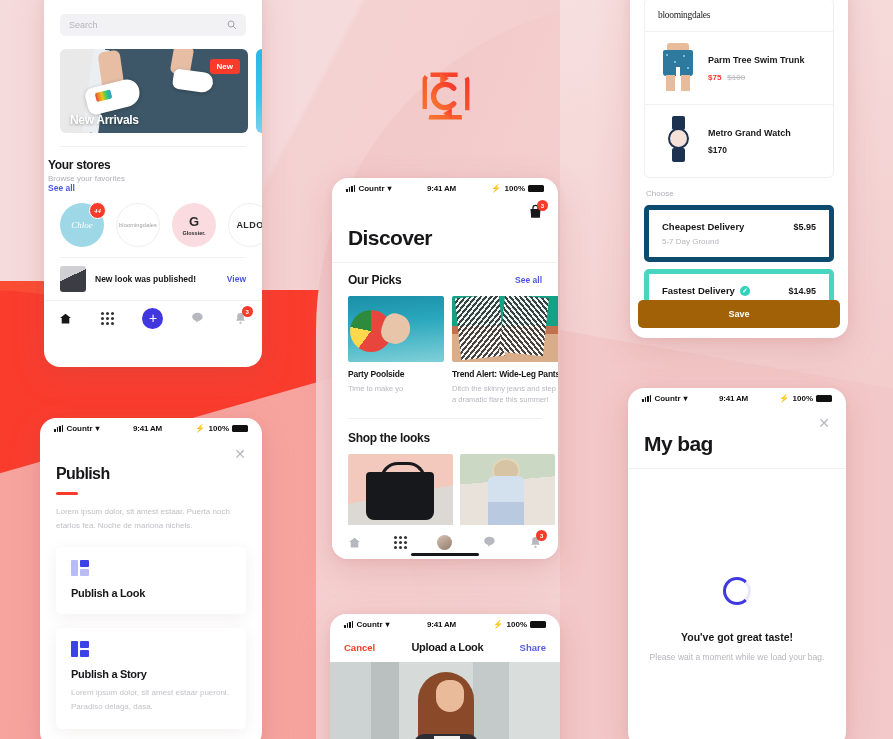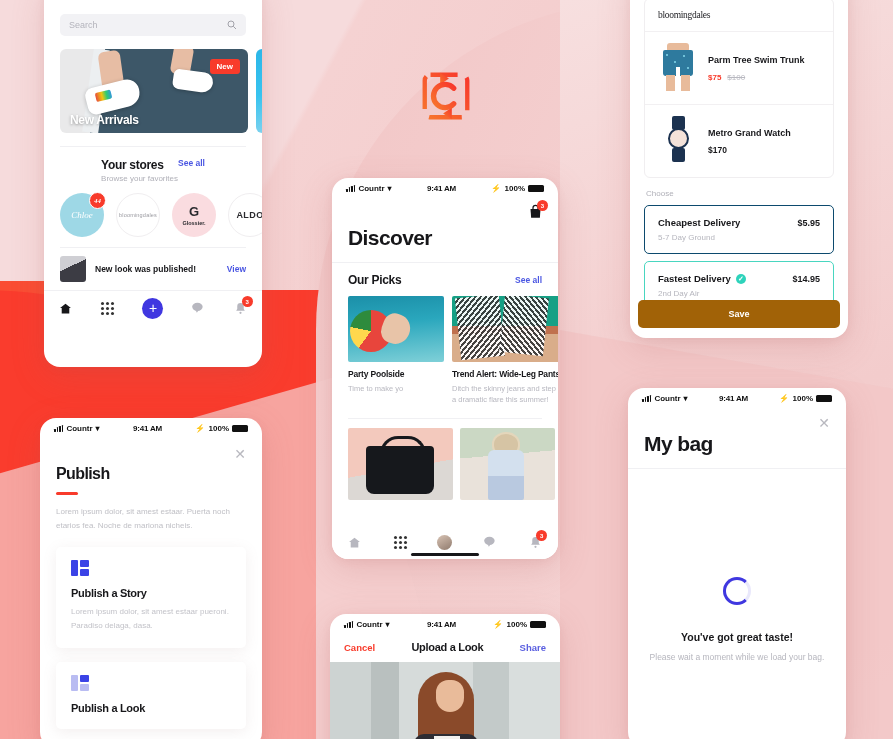--- a/index.html
+++ b/index.html
@@ -119,21 +119,21 @@
   .hero-label { position: absolute; left: 10px; bottom: 6px; color: #fff; font-size: 12px; font-weight: 700; letter-spacing: -.3px;
      text-shadow: 0 1px 3px rgba(0,0,0,.35); }
   .badge-new {
     position: absolute; right: 8px; top: 10px; background: #f83b2b; color: #fff;
     font-size: 8px; font-weight: 700; padding: 3px 7px; border-radius: 3px;
   }
   .hero2 {
     width: 60px; height: 84px; border-radius: 6px; flex: none; position: relative; overflow: hidden;
     background: linear-gradient(160deg,#2bb6e8 0%, #38c3ef 45%, #9fd9ee 100%);
   }
-  .stores-head { display: flex; justify-content: center; align-items: flex-start; padding: 11px 20px 0; }
+  .stores-head { display: flex; justify-content: center; align-items: flex-start; padding: 11px 4px 0; flex-direction: column; }
   .store-row { display: flex; gap: 12px; padding: 10px 0 10px 16px; }
   .store {
     width: 44px; height: 44px; border-radius: 50%; flex: none;
     display: flex; align-items: center; justify-content: center; position: relative;
     font-size: 7px; color: #2a2a2e; text-align: center;
   }
   .store.s1 { background: #9ed8e6; color: #fff; font-style: italic; font-size: 9px; font-family: "Liberation Serif", serif; }
   .store.s2 { background: #fff; border: 1px solid #f0eef0; font-size: 5.5px; letter-spacing: .2px; color: #9a9aa0;}
   .store.s3 { background: #fadce0; }
   .store.s4 { background: #fff; border: 1px solid #f0eef0; font-weight: 700; font-size: 9px; letter-spacing: .4px;}
@@ -216,21 +216,21 @@
   .torso { position:absolute; left:9px; top:1px; width:22px; height:9px; background:#e8bb9b; border-radius:3px;}
   .watch-face { position:absolute; left:10px; top:13px; width:21px; height:21px; border-radius:50%;
     background:#f4e2d9; border:2.5px solid #1c3250; }
   .watch-band { position:absolute; left:14px; top:1px; width:13px; height:14px; background:#1c3250; border-radius:2px;
     box-shadow: 0 32px 0 #1c3250; }
   .prod-name { font-size: 9px; font-weight: 700; color: #17171a; line-height: 1.45; }
   .price-now { font-size: 8px; font-weight: 700; color: #f83b2b; }
   .price-old { font-size: 8px; color: #b8b8c0; text-decoration: line-through; margin-left: 6px; }
   .price-plain { font-size: 8.5px; font-weight: 700; color: #17171a; margin-top: 5px; }
   .choose-lbl { font-size: 8px; color: #b0b0b8; padding: 11px 16px 0; }
-  .delivery-opt { margin: 7px 14px 0; border: 1px solid #0c4a6e; border-radius: 5px; padding: 11px 13px; background:#fff; }
+  .delivery-opt { margin: 7px 14px 0; border: 5px solid #0c4a6e; border-radius: 5px; padding: 11px 13px; background:#fff; }
   .delivery-opt.sel { border-color: #49d6c0; }
   .d-top { display: flex; align-items: center; justify-content: space-between; }
   .d-name { font-size: 9.5px; font-weight: 700; color: #17171a; display:flex; align-items:center; gap:5px;}
   .d-price { font-size: 9px; font-weight: 700; color: #17171a; }
   .d-sub { font-size: 8px; color: #b6b6be; margin-top: 5px; }
   .check-ico { width: 10px; height: 10px; border-radius: 50%; background: #2ed3bb; color: #fff;
     font-size: 7px; display: flex; align-items: center; justify-content: center; font-weight: 700;}
   .save-btn { position: absolute; left: 8px; right: 8px; bottom: 10px; height: 28px; background: #a16207;
     color: #fff; border-radius: 5px; display: flex; align-items: center; justify-content: center;
     font-size: 9px; font-weight: 700; }
@@ -457,20 +457,23 @@
     </div>
     <div class="pick">
       <div class="pick-img pick1-img"></div>
       <div class="pick-title">Trend Alert: Wide-Leg Pants</div>
       <div class="pick-desc">Ditch the skinny jeans and step out with a dramatic flare this summer!</div>
     </div>
   </div>
 
   <div class="divider" style="margin:12px 16px 0"></div>
 
+  <div class="looks-head">
+    <div class="sec-title">Shop the looks</div>
+  </div>
   <div class="looks-row">
     <div class="look look1"></div>
     <div class="look look2"></div>
   </div>
 
   <div class="tabbar" style="position:absolute;left:0;right:0;bottom:0;background:#fff;">
     <div class="tab-ico">
       <svg width="13" height="13" viewBox="0 0 24 24">
           <path d="M12 3 L22 11 H19 V21 H5 V11 H2 Z" fill="#b7b7bf"></path>
         </svg>
@@ -585,37 +588,37 @@
     <div class="close-x">✕</div>
   </div>
 
   <div style="padding:4px 16px 0">
     <div class="h1" style="font-size:16px">Publish</div>
     <div class="red-rule"></div>
     <div class="pub-desc">Lorem ipsum dolor, sit amest estaar. Puerta noch etarios fea. Noche de mariona nicheis.</div>
   </div>
 
   <div class="pub-card">
+    <span class="pub-ico light">
+        <i class="tall"></i>
+        <i class="accent"></i>
+        <i></i>
+      </span>
+    <div class="pub-title">Publish a Look</div>
+  </div>
+
+  <div class="pub-card">
     <span class="pub-ico">
         <i class="tall"></i>
         <i></i>
         <i></i>
       </span>
     <div class="pub-title">Publish a Story</div>
     <div class="pub-sub">Lorem ipsum dolor, sit amest estaar pueroni. Paradiso delaga, dasa.</div>
   </div>
-
-  <div class="pub-card">
-    <span class="pub-ico light">
-        <i class="tall"></i>
-        <i class="accent"></i>
-        <i></i>
-      </span>
-    <div class="pub-title">Publish a Look</div>
-  </div>
 </div>
 
 <div class="phone" id="phone-bag">
   <div class="statusbar">
     <div class="sb-left">
       <span class="bars">
           <i></i>
           <i></i>
           <i></i>
           <i></i>

